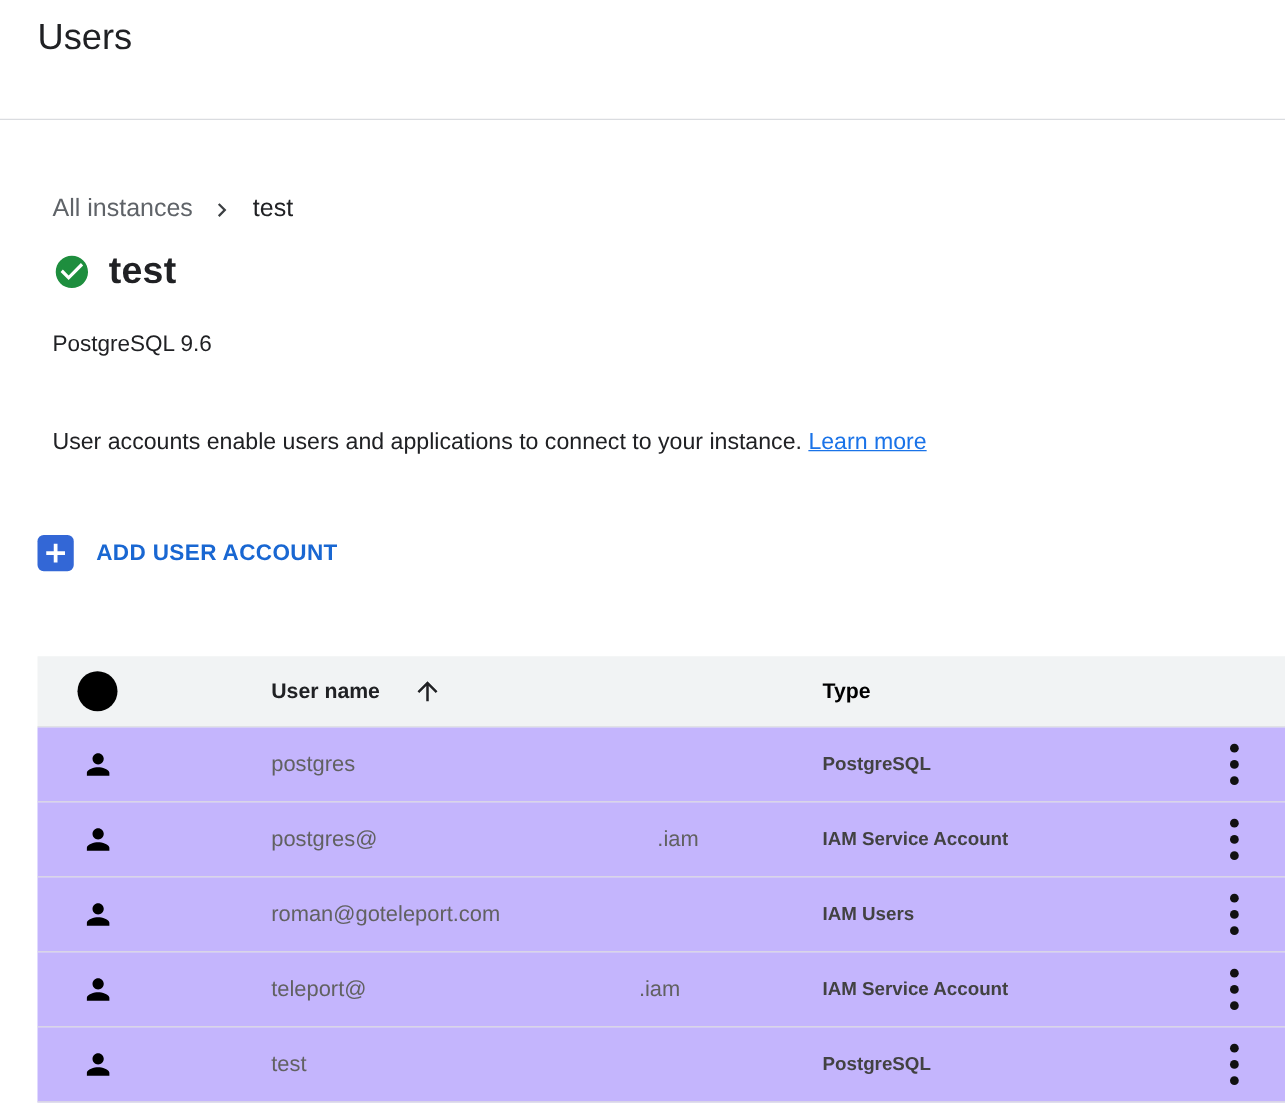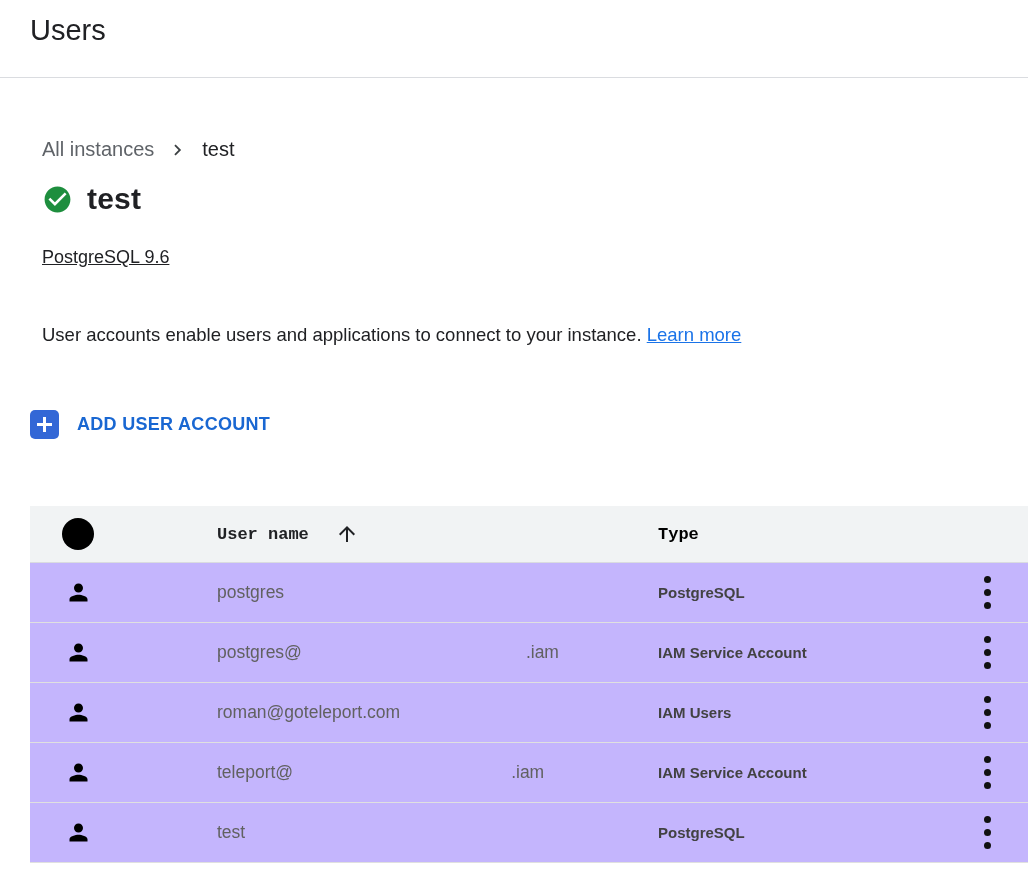--- a/index.html
+++ b/index.html
@@ -2,21 +2,21 @@
 <html><head>
 <meta charset="utf-8">
 <style>
   html, body { margin: 0; padding: 0; background: #fff; }
   body {
     width: 1028px; height: 894px; overflow: hidden;
     font-family: "Liberation Sans", sans-serif;
     color: #202124;
   }
   .page-header {
-    height: 78px; box-sizing: border-box;
+    height: 96px; box-sizing: border-box;
     border-bottom: 1px solid #dadce0;
     padding: 12px 30px 12px 30px;
   }
   .page-title { font-size: 29px; font-weight: 400; line-height: 36px; }
 
   .content { padding-left: 30px; margin-left: 12px; }
 
   .breadcrumb {
     margin-top: 60px;
     display: flex; align-items: center; gap: 13px;
@@ -26,21 +26,21 @@
   .crumb-current { color: #202124; }
   .chevron-icon { width: 22px; height: 22px; display: inline-flex; }
 
   .instance-title-row {
     margin-top: 21px;
     display: flex; align-items: center; gap: 14px;
   }
   .status-icon { width: 31px; height: 31px; }
   .instance-name { font-size: 30px; font-weight: 700; letter-spacing: 0.2px; }
 
-  .instance-version { margin-top: 31px; font-size: 18px; color: #202124; text-decoration: underline; }
+  .instance-version { margin-top: 31px; font-size: 18px; color: #202124; }
 
   .description { margin-top: 56px; font-size: 18.5px; color: #202124; }
   .learn-more-link { color: #1a73e8; text-decoration: underline; cursor: pointer; }
 
   .add-user-button {
     margin-top: 64px; margin-left: 30px;
     display: inline-flex; align-items: center; gap: 18px;
     background: none; border: none; padding: 0; cursor: pointer;
   }
   .plus-box {
@@ -59,21 +59,20 @@
 
   .users-table { margin-top: 63px; margin-left: 30px; }
   .t-row {
     display: grid;
     grid-template-columns: 187px 441px 1fr 70px;
     align-items: center;
   }
   .t-header {
     height: 56px; background: #f1f3f4;
     border-bottom: 1px solid #dadce0;
-    font-family: Liberation Mono, monospace;
   }
   .t-body-row { height: 59px; border-bottom: 1px solid #e0e0e0; background: #c4b5fd; }
 
   .col-icon { display: flex; align-items: center; }
   .header-circle {
     width: 32px; height: 32px; border-radius: 50%;
     background: #000; margin-left: 32px;
   }
   .person-icon { width: 27px; height: 27px; margin-left: 35px; display: inline-flex; }
 

